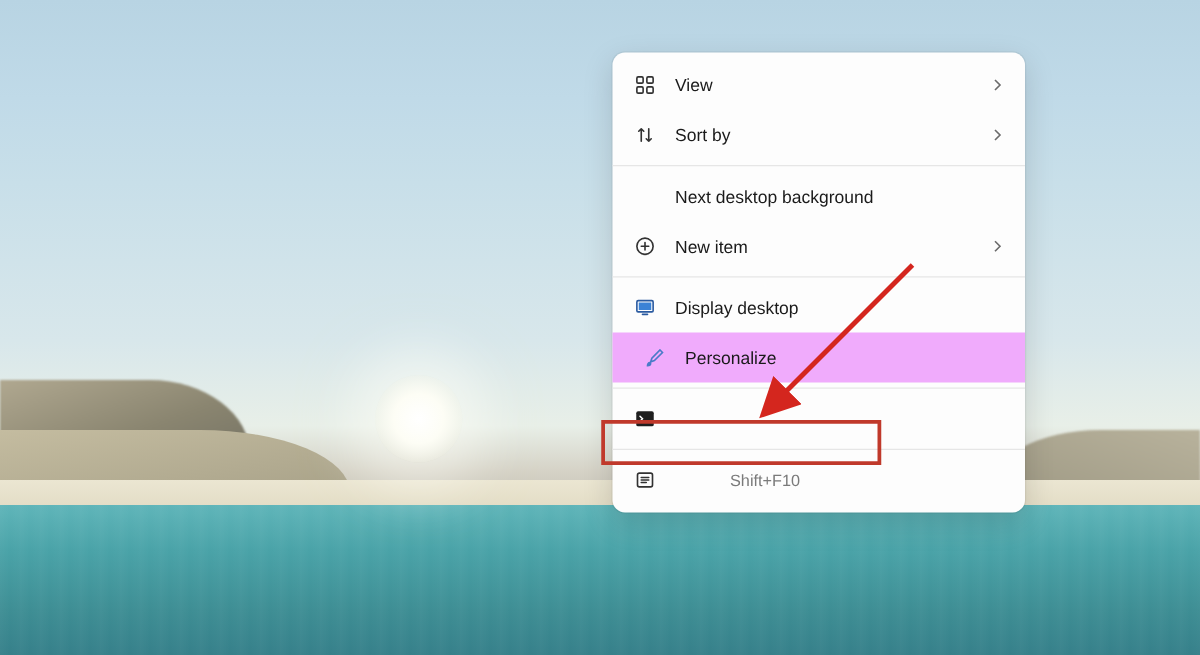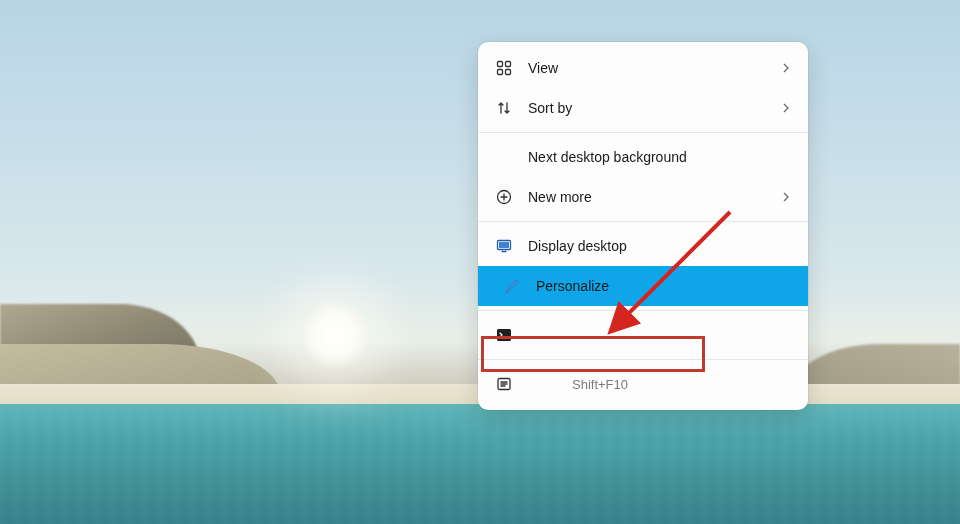--- a/index.html
+++ b/index.html
@@ -88,38 +88,38 @@
       left: 300px;
       top: 300px;
       width: 70px;
       height: 70px;
       border-radius: 50%;
       background: radial-gradient(circle, #ffffff 0%, #fdfdf5 40%, rgba(250,250,240,0.6) 65%, rgba(250,250,240,0) 100%);
       box-shadow: 0 0 40px 20px rgba(255,255,250,0.5);
     }
     .context-menu {
       position: absolute;
-      left: 478px;
+      left: 490px;
       top: 42px;
       width: 330px;
       background: #fdfdfd;
       border-radius: 10px;
       box-shadow: 0 8px 24px rgba(0,0,0,0.15), 0 0 0 1px rgba(0,0,0,0.05);
       padding: 6px 0;
     }
     .menu-item {
       display: flex;
       align-items: center;
       height: 40px;
       padding: 0 16px;
       cursor: default;
       position: relative;
     }
     .menu-item.hovered {
-      background: #0ea5e9;
+      background: #f0abfc;
       padding-left: 24px;
     }
     .menu-item .icon {
       width: 20px;
       height: 20px;
       display: flex;
       align-items: center;
       justify-content: center;
       margin-right: 14px;
       flex-shrink: 0;
@@ -215,21 +215,21 @@
   </div>
 
 
   <div class="menu-item">
     <span class="icon">
       <svg width="16" height="16" viewBox="0 0 16 16" fill="none" stroke="currentColor" stroke-width="1.3">
         <circle cx="8" cy="8" r="6.5"></circle>
         <path d="M8 5v6M5 8h6" stroke-linecap="round"></path>
       </svg>
     </span>
-    <span class="label">New more</span>
+    <span class="label">New item</span>
     <span class="chevron">
       <svg width="12" height="12" viewBox="0 0 12 12" fill="none" stroke="currentColor" stroke-width="1.3">
           <path d="M4 2l4 4-4 4"></path>
         </svg>
     </span>
   </div>
 
   <div class="separator"></div>
 
   <div class="menu-item">

